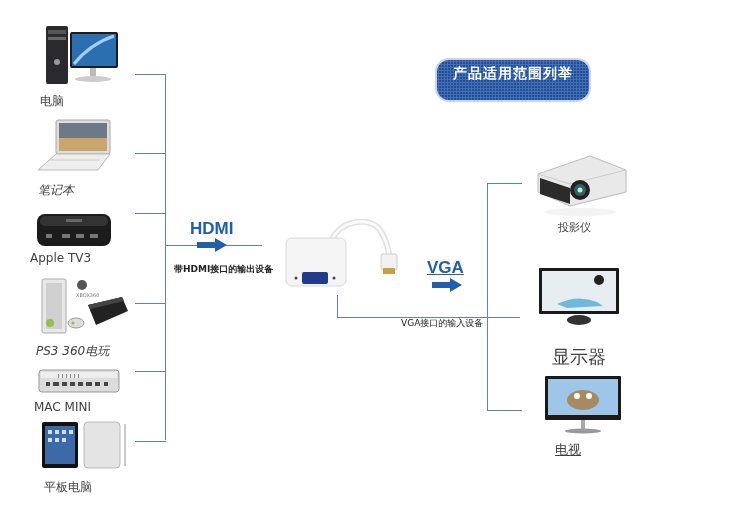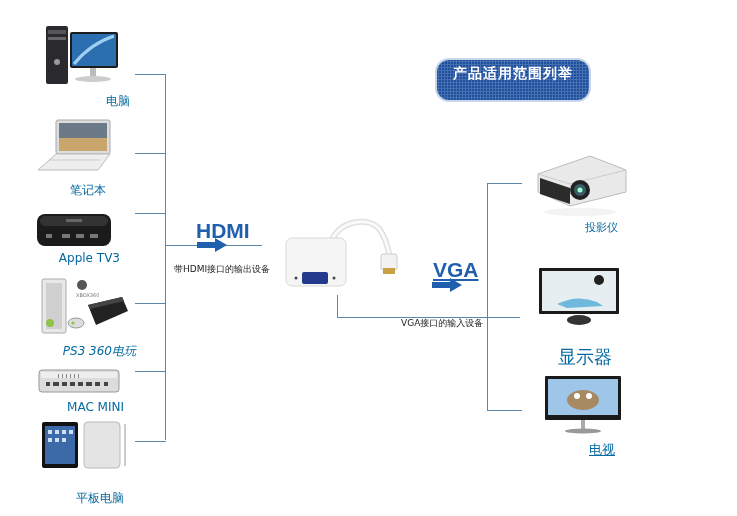--- a/index.html
+++ b/index.html
@@ -1,27 +1,27 @@
 <!DOCTYPE html>
 <html><head>
   <meta charset="utf-8">
   <style>
     html, body { margin:0; padding:0; background:#ffffff; }
     body { width:737px; height:516px; position:relative; overflow:hidden;
            font-family:"DejaVu Sans", "Liberation Sans", sans-serif; color:#222; }
     .abs { position:absolute; }
-    .label { position:absolute; font-size:12px; color:#0369a1; text-align:right; white-space:nowrap; }
+    .label { position:absolute; font-size:12px; color:#404040; text-align:left; white-space:nowrap; }
     .line { position:absolute; background:#5e86a8; }
     .title-badge { position:absolute; left:437px; top:60px; width:152px; height:40px;
       border-radius:12px; background:#1d4f9e;
       background-image: radial-gradient(rgba(255,255,255,0.18) 1px, transparent 1.2px);
       background-size:3px 3px;
       box-shadow: 0 0 0 2px #c9d6ea;
       color:#fff; font-weight:bold; font-size:14px; line-height:26px; text-align:center; letter-spacing:1px; }
-    .big-label { position:absolute; font-weight:bold; color:#1f5fae; font-size:21px; font-family:"Liberation Sans", sans-serif;margin-left:6px; }
+    .big-label { position:absolute; font-weight:bold; color:#1f5fae; font-size:17px; font-family:"Liberation Sans", sans-serif; }
     .small-caption { position:absolute; font-size:9px; color:#222; white-space:nowrap; }
     .arrow { position:absolute; }
   </style>
 </head>
 <body>
 
 <div class="title-badge">产品适用范围列举</div>
 
 <div class="line" style="left:165px; top:74px; width:1px; height:366px;"></div>
 <div class="line" style="left:135px; top:74px; width:31px; height:1px;"></div>
@@ -55,21 +55,21 @@
 
 <div class="abs" style="left:36px; top:118px; width:82px; height:56px;">
   <svg width="82" height="56" viewBox="0 0 82 56">
     <rect x="20" y="2" width="54" height="34" rx="2" fill="#ddd" stroke="#aaa"></rect>
     <rect x="23" y="5" width="48" height="28" fill="#6b7a86"></rect>
     <rect x="23" y="20" width="48" height="13" fill="#c9a66b"></rect>
     <path d="M20 36 L74 36 L62 52 L2 52 Z" fill="#eee" stroke="#bbb"></path>
     <path d="M14 42 L64 42" stroke="#ccc"></path>
   </svg>
 </div>
-<div class="label" style="left:26px; top:182px; width:80px;">笔记本</div>
+<div class="label" style="left:38px; top:182px; width:80px;font-style:italic;">笔记本</div>
 
 <div class="abs" style="left:36px; top:212px; width:76px; height:36px;">
   <svg width="76" height="36" viewBox="0 0 76 36">
     <rect x="1" y="2" width="74" height="32" rx="8" fill="#1b1b1b"></rect>
     <rect x="4" y="4" width="68" height="10" rx="5" fill="#333"></rect>
     <rect x="30" y="7" width="16" height="3" fill="#666"></rect>
     <rect x="10" y="22" width="6" height="4" fill="#777"></rect>
     <rect x="26" y="22" width="8" height="4" fill="#777"></rect>
     <rect x="40" y="22" width="8" height="4" fill="#777"></rect>
     <rect x="54" y="22" width="8" height="4" fill="#777"></rect>
@@ -128,28 +128,28 @@
         <rect x="22" y="10" width="4" height="4"></rect>
         <rect x="29" y="10" width="4" height="4"></rect>
       <rect x="8" y="18" width="4" height="4"></rect>
         <rect x="15" y="18" width="4" height="4"></rect>
         <rect x="22" y="18" width="4" height="4"></rect>
     </g>
     <rect x="44" y="2" width="36" height="46" rx="4" fill="#e4e4e4" stroke="#bbb"></rect>
     <rect x="84" y="4" width="2" height="42" fill="#ccc"></rect>
   </svg>
 </div>
-<div class="label" style="left:44px; top:490px; width:80px;">平板电脑</div>
+<div class="label" style="left:44px; top:479px; width:80px;">平板电脑</div>
 
 <div class="big-label" style="left:190px; top:219px;">HDMI</div>
 <svg class="arrow" style="left:197px; top:238px;" width="30" height="14" viewBox="0 0 30 14">
   <rect x="0" y="4" width="18" height="6" fill="#1f5fae"></rect>
   <polygon points="18,0 30,7 18,14" fill="#1f5fae"></polygon>
 </svg>
-<div class="small-caption" style="left:174px; top:263px;">带HDMI接口的输出设备</div>
+<div class="small-caption" style="left:174px; top:263px;font-weight:bold;">带HDMI接口的输出设备</div>
 
 <div class="abs" style="left:280px; top:210px; width:130px; height:80px;">
   <svg width="130" height="80" viewBox="0 0 130 80">
     <path d="M52 30 C60 10, 90 6, 100 20 C108 32, 108 40, 110 48" stroke="#e0e0e0" stroke-width="6" fill="none"></path>
     <path d="M52 30 C60 10, 90 6, 100 20 C108 32, 108 40, 110 48" stroke="#fafafa" stroke-width="3" fill="none"></path>
     <rect x="101" y="44" width="16" height="16" rx="2" fill="#f2f2f2" stroke="#ccc"></rect>
     <rect x="103" y="58" width="12" height="6" fill="#c8a144"></rect>
     <rect x="6" y="28" width="60" height="48" rx="6" fill="#f5f5f5" stroke="#d8d8d8"></rect>
     <rect x="22" y="62" width="26" height="12" rx="2" fill="#233a8c"></rect>
     <circle cx="16" cy="68" r="1.5" fill="#444"></circle>

